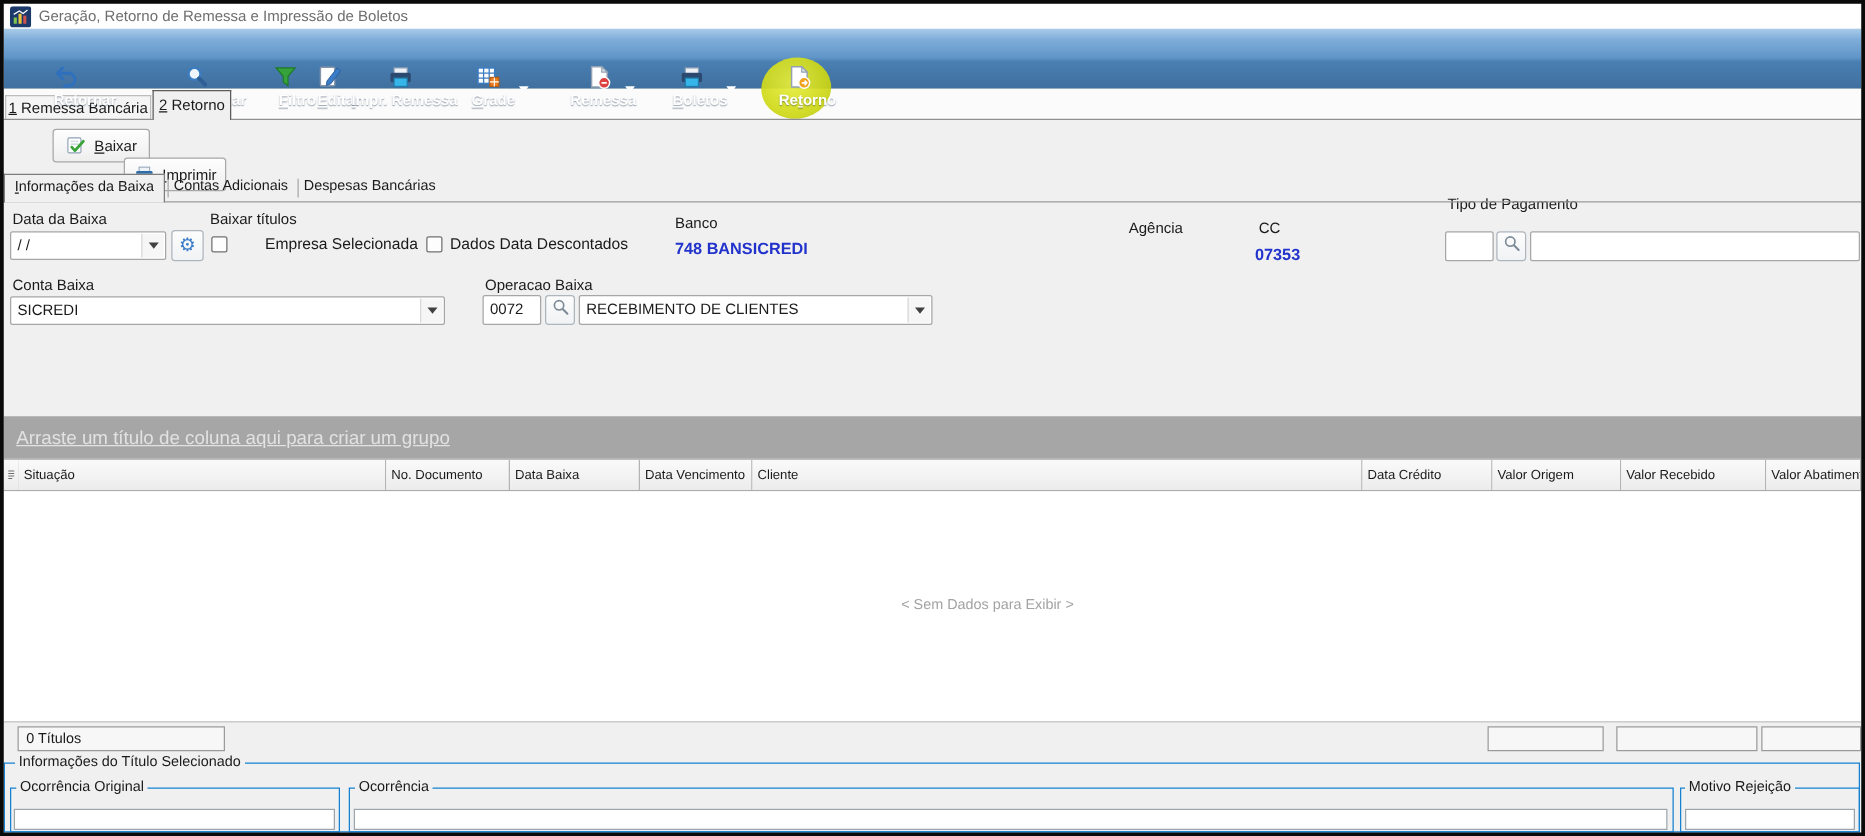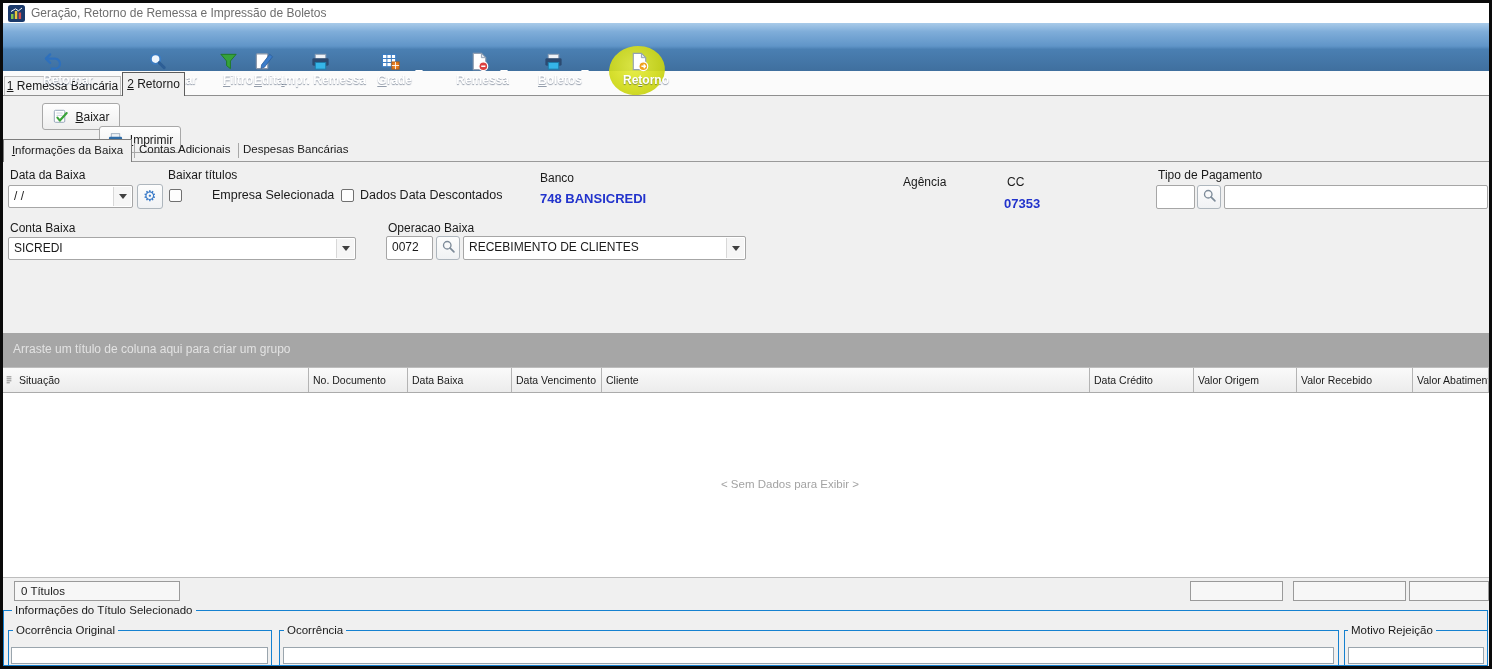--- a/index.html
+++ b/index.html
@@ -64,21 +64,21 @@
     border-radius:3px;box-sizing:border-box;display:flex;align-items:center;justify-content:center;cursor:default;}
   .mini-btn svg{width:15px;height:15px;}
   .gear{font-family:"DejaVu Sans",sans-serif;font-size:15px;color:#3b7cc9;line-height:1;}
   .check{position:absolute;display:flex;align-items:center;gap:6px;}
   .check .box{width:13px;height:13px;background:#fdfdfd;border:1px solid #707070;border-radius:2px;box-sizing:border-box;}
   .check .cl{font-size:12.5px;color:#1a1a1a;white-space:nowrap;}
 
   
   .groupbar{position:absolute;left:3px;top:333px;width:1486px;height:34px;background:#a6a6a6;
     border-bottom:1px solid #8d8d8d;}
-  .groupbar .gtxt{position:absolute;left:10px;top:9px;font-size:12px;color:#e2e2e2;}
+  .groupbar .gtxt{position:absolute;left:10px;top:9px;font-size:15px;color:#e2e2e2;text-decoration:underline;}
   .gridheader{position:absolute;left:3px;top:367px;width:1486px;height:26px;background:#f3f3f3;
     border-top:1px solid #bdbdbd;border-bottom:1px solid #ababab;box-sizing:border-box;}
   .gh-cell{position:absolute;top:0;height:24px;line-height:24px;border-right:1px solid #b4b4b4;
     font-size:10.5px;color:#1a1a1a;padding-left:4px;box-sizing:border-box;overflow:hidden;
     white-space:nowrap;background:linear-gradient(#fafafa,#ececec);}
   .gh-ind{position:absolute;left:0;top:0;width:12px;height:24px;border-right:1px solid #b4b4b4;
     background:linear-gradient(#fafafa,#ececec);display:flex;align-items:center;justify-content:center;}
   .gridbody{position:absolute;left:3px;top:393px;width:1486px;height:185px;background:#ffffff;
     border-bottom:1px solid #bdbdbd;box-sizing:border-box;}
   .nodata{position:absolute;left:440px;top:478px;width:700px;text-align:center;
@@ -278,21 +278,21 @@
     <span class="cl">Dados Data Descontados</span>
   </div>
 
   <div class="flabel" style="left:540px;top:171px;">Banco</div>
   <div class="bluval" style="left:540px;top:191px;">748 BANSICREDI</div>
 
   <div class="flabel" style="left:903px;top:175px;">Agência</div>
   <div class="flabel" style="left:1007px;top:175px;">CC</div>
   <div class="bluval" style="left:1004px;top:196px;">07353</div>
 
-  <div class="flabel" style="left:1158px;top:168px;">Tipo de Pagamento</div>
+  <div class="flabel" style="left:1158px;top:156px;">Tipo de Pagamento</div>
   <div class="field" style="left:1156px;top:185px;width:39px;height:24px;"></div>
   <div class="mini-btn" style="left:1197px;top:185px;width:24px;height:24px;">
     <span><svg viewBox="0 0 18 18">
           <circle cx="7.5" cy="7.5" r="4.5" fill="none" stroke="#7d8b99" stroke-width="1.6"></circle>
           <line x1="11" y1="11" x2="15.5" y2="15.5" stroke="#7d8b99" stroke-width="2" stroke-linecap="round"></line>
         </svg></span>
   </div>
   <div class="field" style="left:1224px;top:185px;width:264px;height:24px;"></div>
 
   <div class="flabel" style="left:10px;top:221px;">Conta Baixa</div>

